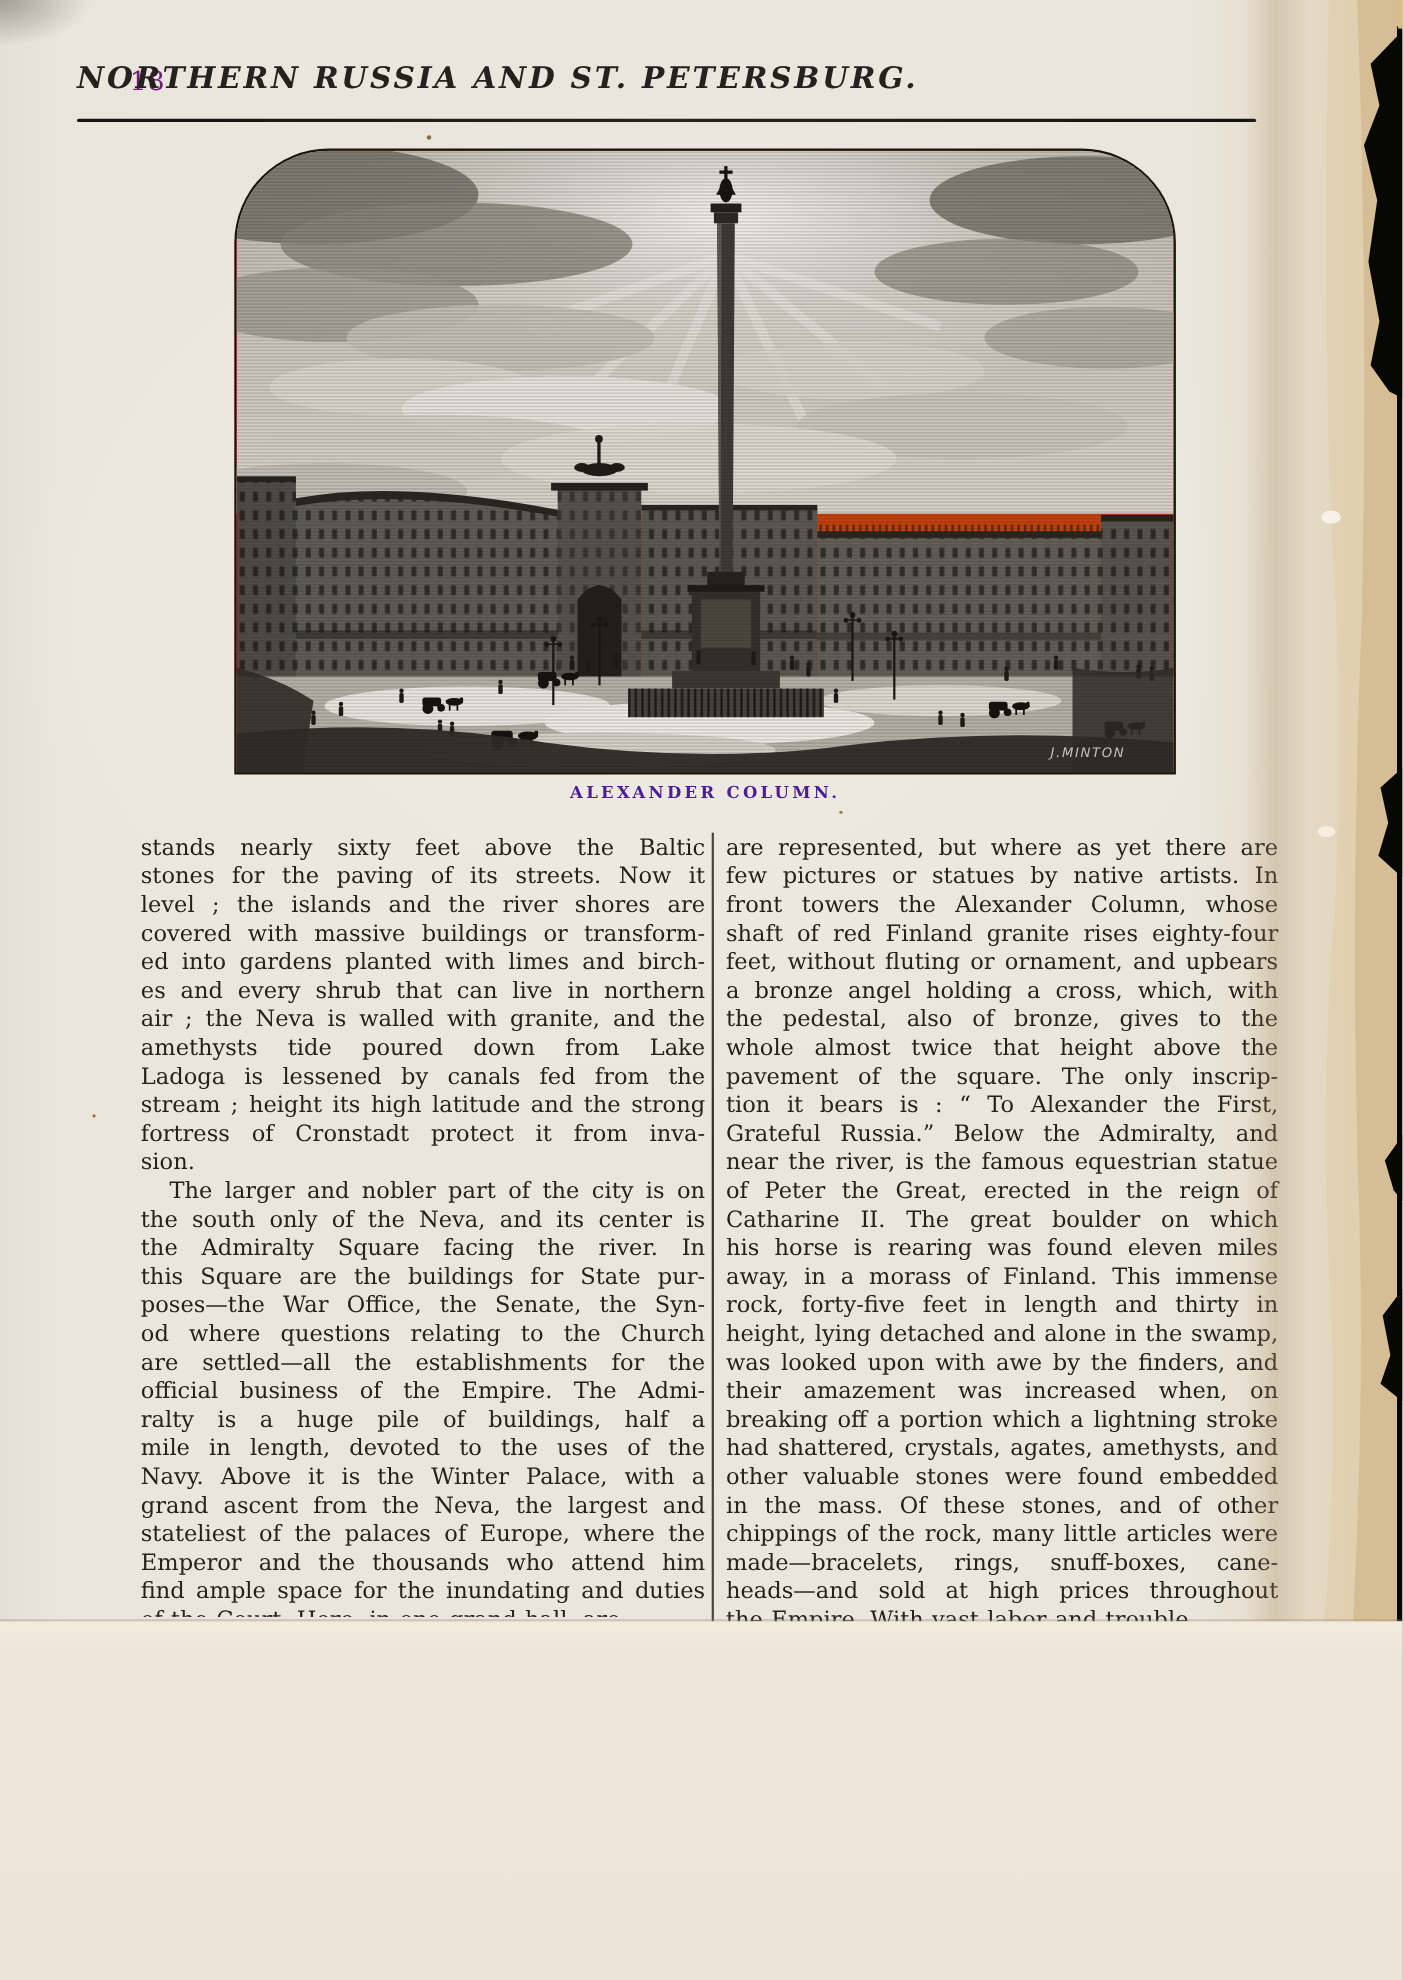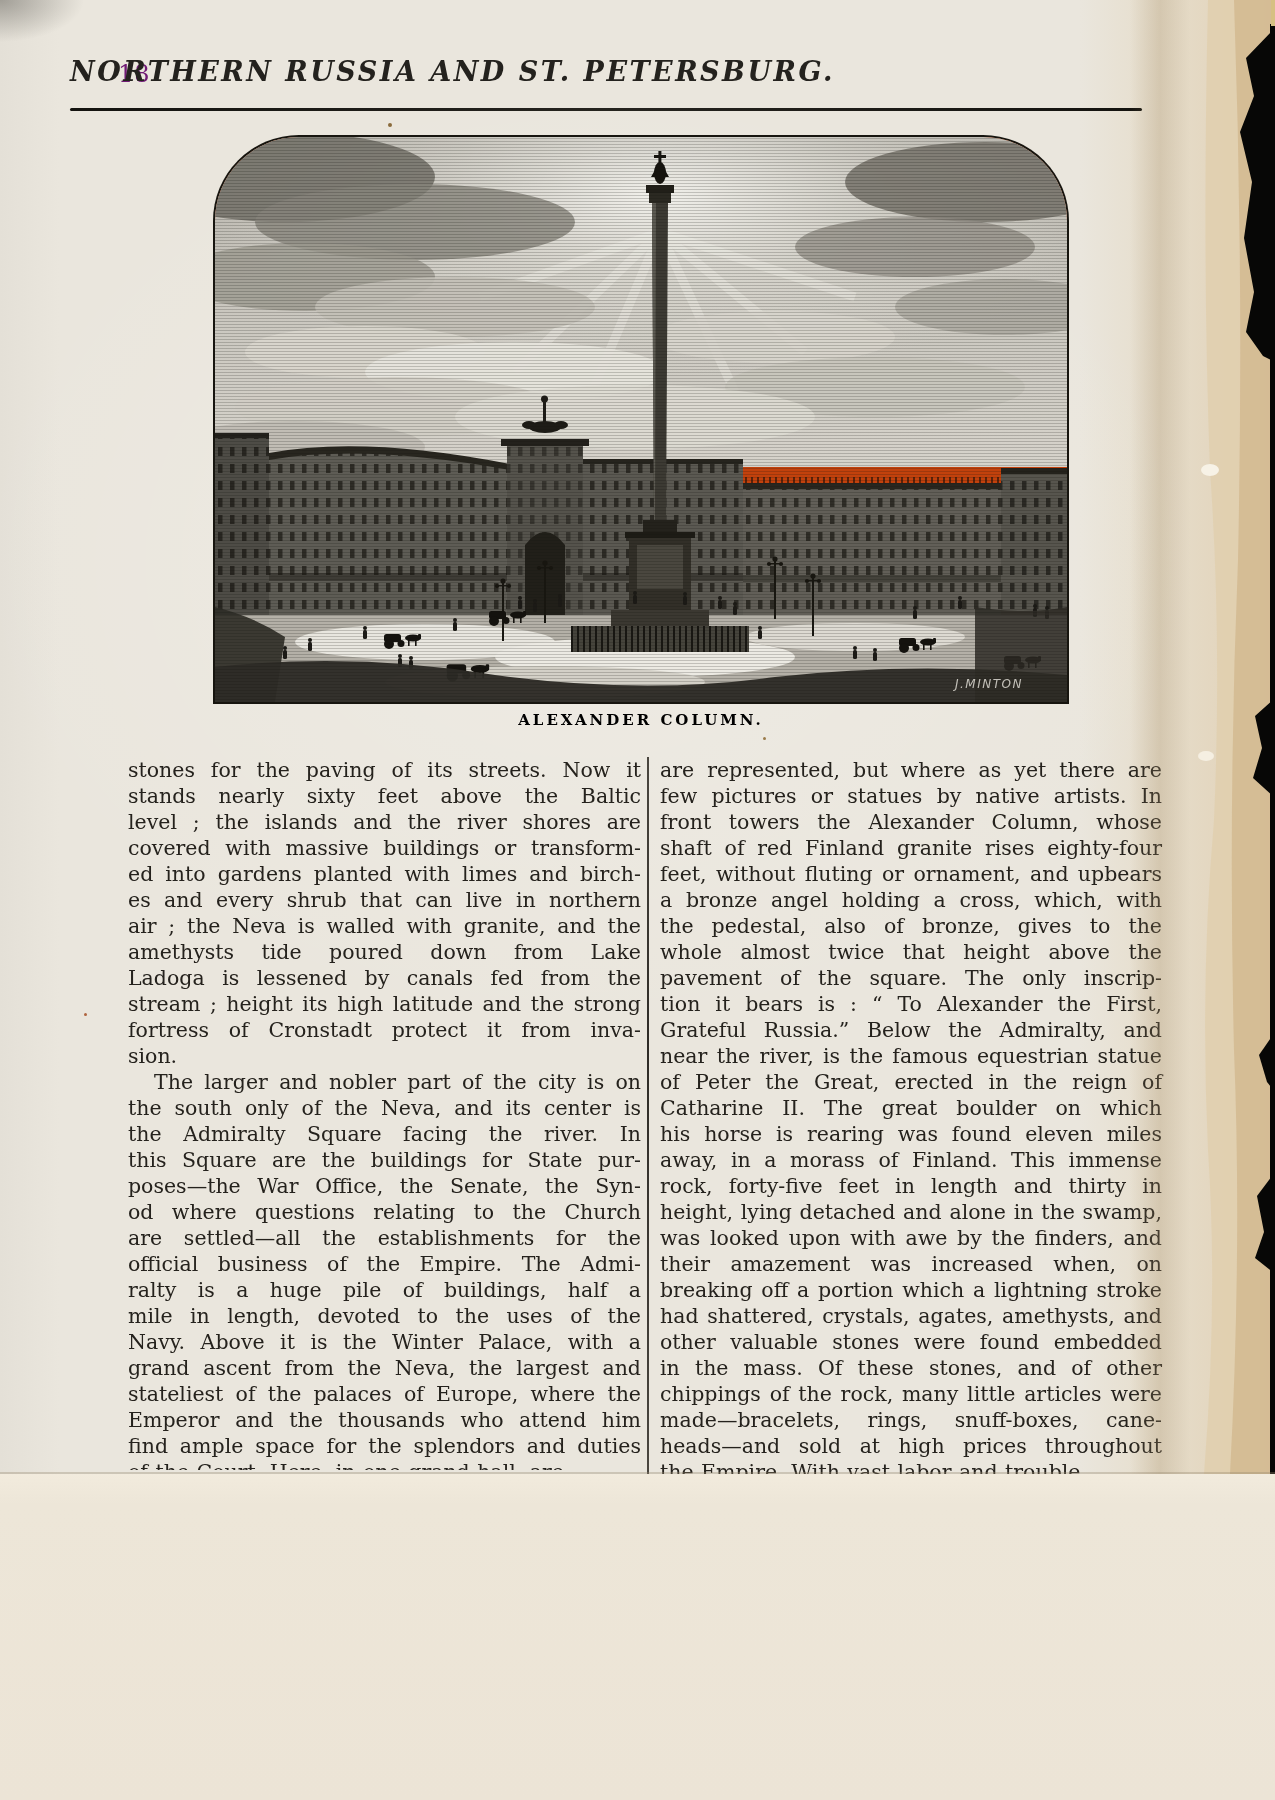--- a/index.html
+++ b/index.html
@@ -39,21 +39,21 @@
   
   .plate{
     position:absolute;left:215px;top:137px;width:852px;height:565px;
     border-radius:84px 84px 0 0;
     box-shadow:0 0 0 2px #17150f;
     overflow:hidden;background:#c2410c;
   }
   .plate svg{display:block;}
   .caption{
     position:absolute;left:215px;top:711px;width:852px;text-align:center;
-    font-size:15px;font-weight:700;letter-spacing:3px;color:#000000;
+    font-size:15px;font-weight:700;letter-spacing:3px;color:#4c1d95;
   }
   
   .col{
     position:absolute;top:757px;color:#25221d;
     font-size:20.5px;line-height:26px;
   }
   .col-left{left:128px;width:513px;}
   .col-right{left:660px;width:502px;}
   .col-divider{
     position:absolute;left:647px;top:757px;width:2px;height:717px;
@@ -279,22 +279,22 @@
 
   <rect width="852" height="565" fill="url(#hx)"></rect>
 
   <text x="740" y="551" font-size="12" letter-spacing="1.5" fill="#d3d0c8" opacity=".9" font-family="DejaVu Sans, sans-serif" font-style="italic">J.MINTON</text>
 </svg>
 </div>
 
 <div class="caption">ALEXANDER COLUMN.</div>
 
 <div class="col col-left">
+    <div class="tl">stands nearly sixty feet above the Baltic</div>
     <div class="tl">stones for the paving of its streets.  Now it</div>
-    <div class="tl">stands nearly sixty feet above the Baltic</div>
     <div class="tl">level ; the islands and the river shores are</div>
     <div class="tl">covered with massive buildings or transform-</div>
     <div class="tl">ed into gardens planted with limes and birch-</div>
     <div class="tl">es and every shrub that can live in northern</div>
     <div class="tl">air ; the Neva is walled with granite, and the</div>
     <div class="tl">amethysts tide poured down from Lake</div>
     <div class="tl">Ladoga is lessened by canals fed from the</div>
     <div class="tl">stream ; height its high latitude and the strong</div>
     <div class="tl">fortress of Cronstadt protect it from inva-</div>
     <div class="tl end">sion.</div>
@@ -305,21 +305,21 @@
     <div class="tl">poses—the War Office, the Senate, the Syn-</div>
     <div class="tl">od where questions relating to the Church</div>
     <div class="tl">are settled—all the establishments for the</div>
     <div class="tl">official business of the Empire.  The Admi-</div>
     <div class="tl">ralty is a huge pile of buildings, half a</div>
     <div class="tl">mile in length, devoted to the uses of the</div>
     <div class="tl">Navy.  Above it is the Winter Palace, with a</div>
     <div class="tl">grand ascent from the Neva, the largest and</div>
     <div class="tl">stateliest of the palaces of Europe, where the</div>
     <div class="tl">Emperor and the thousands who attend him</div>
-    <div class="tl">find ample space for the splendors and duties</div>
+    <div class="tl">find ample space for the inundating and duties</div>
     <div class="tl clip" style="height: 11px;">of the Court.  Here, in one grand hall, are</div>
   </div>
 <div class="col-divider"></div>
 <div class="col col-right">
     <div class="tl">are represented, but where as yet there are</div>
     <div class="tl">few pictures or statues by native artists.  In</div>
     <div class="tl">front towers the Alexander Column, whose</div>
     <div class="tl">shaft of red Finland granite rises eighty-four</div>
     <div class="tl">feet, without fluting or ornament, and upbears</div>
     <div class="tl">a bronze angel holding a cross, which, with</div>

